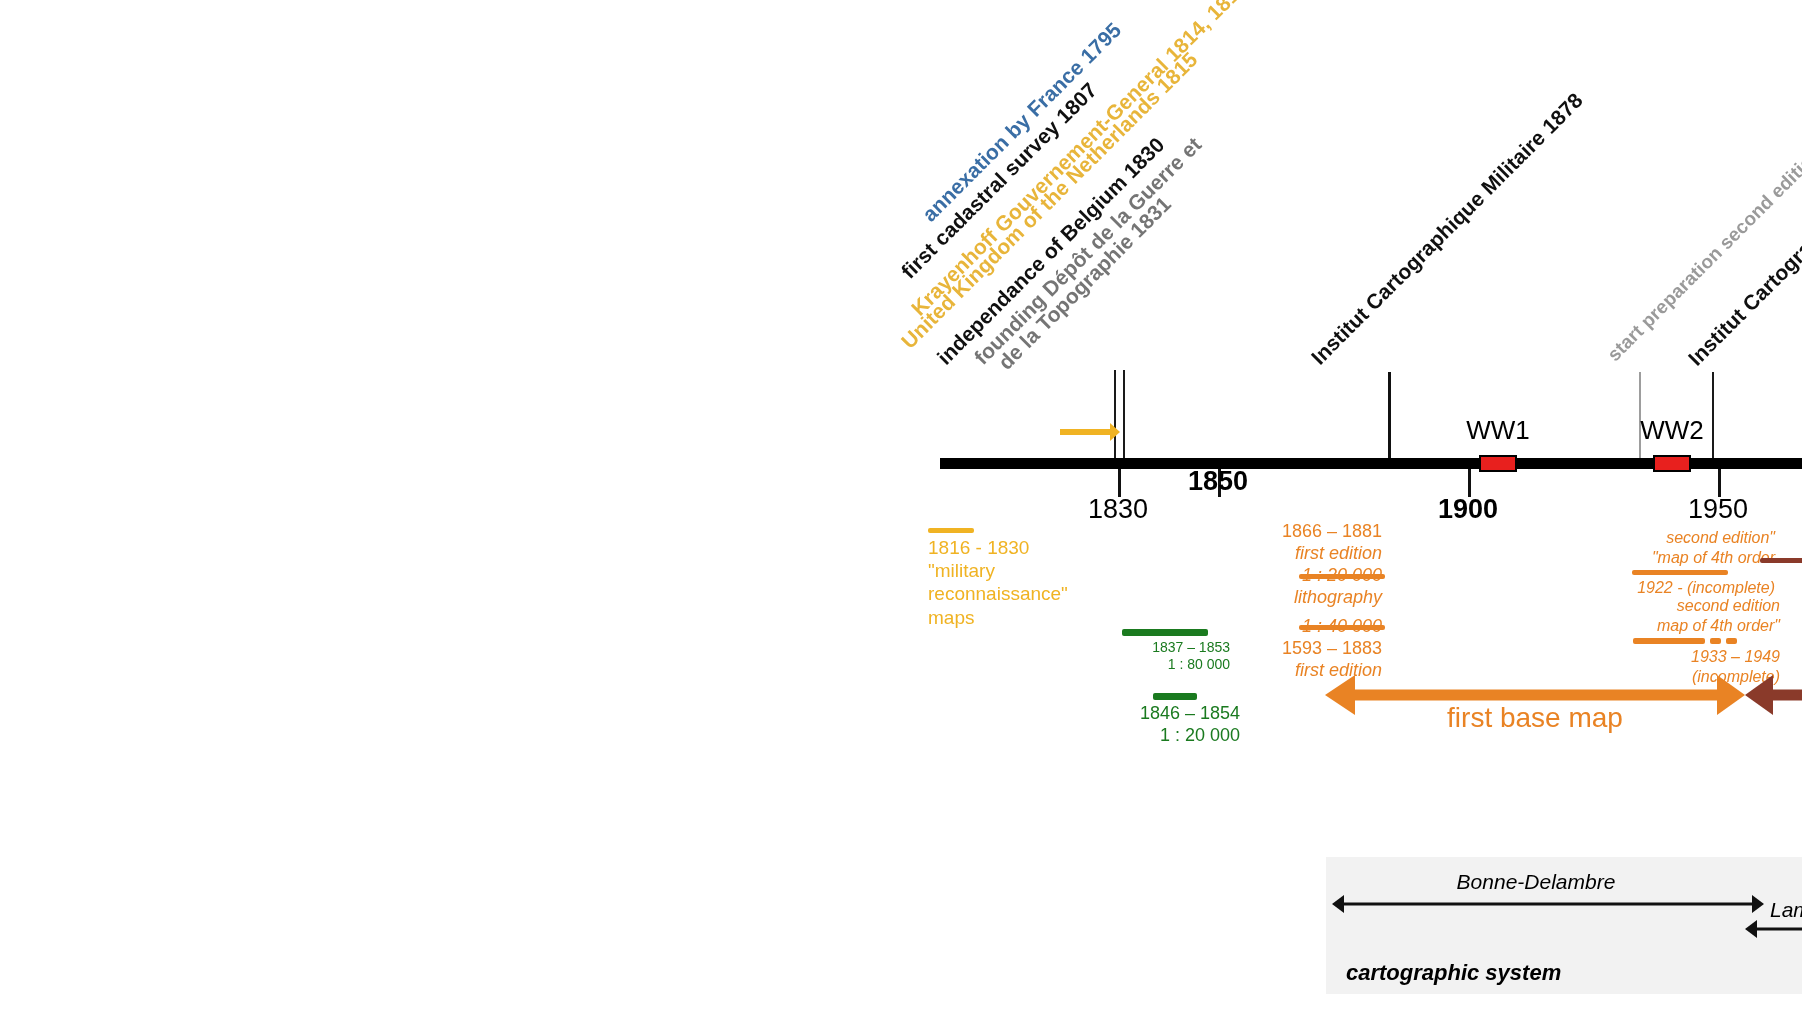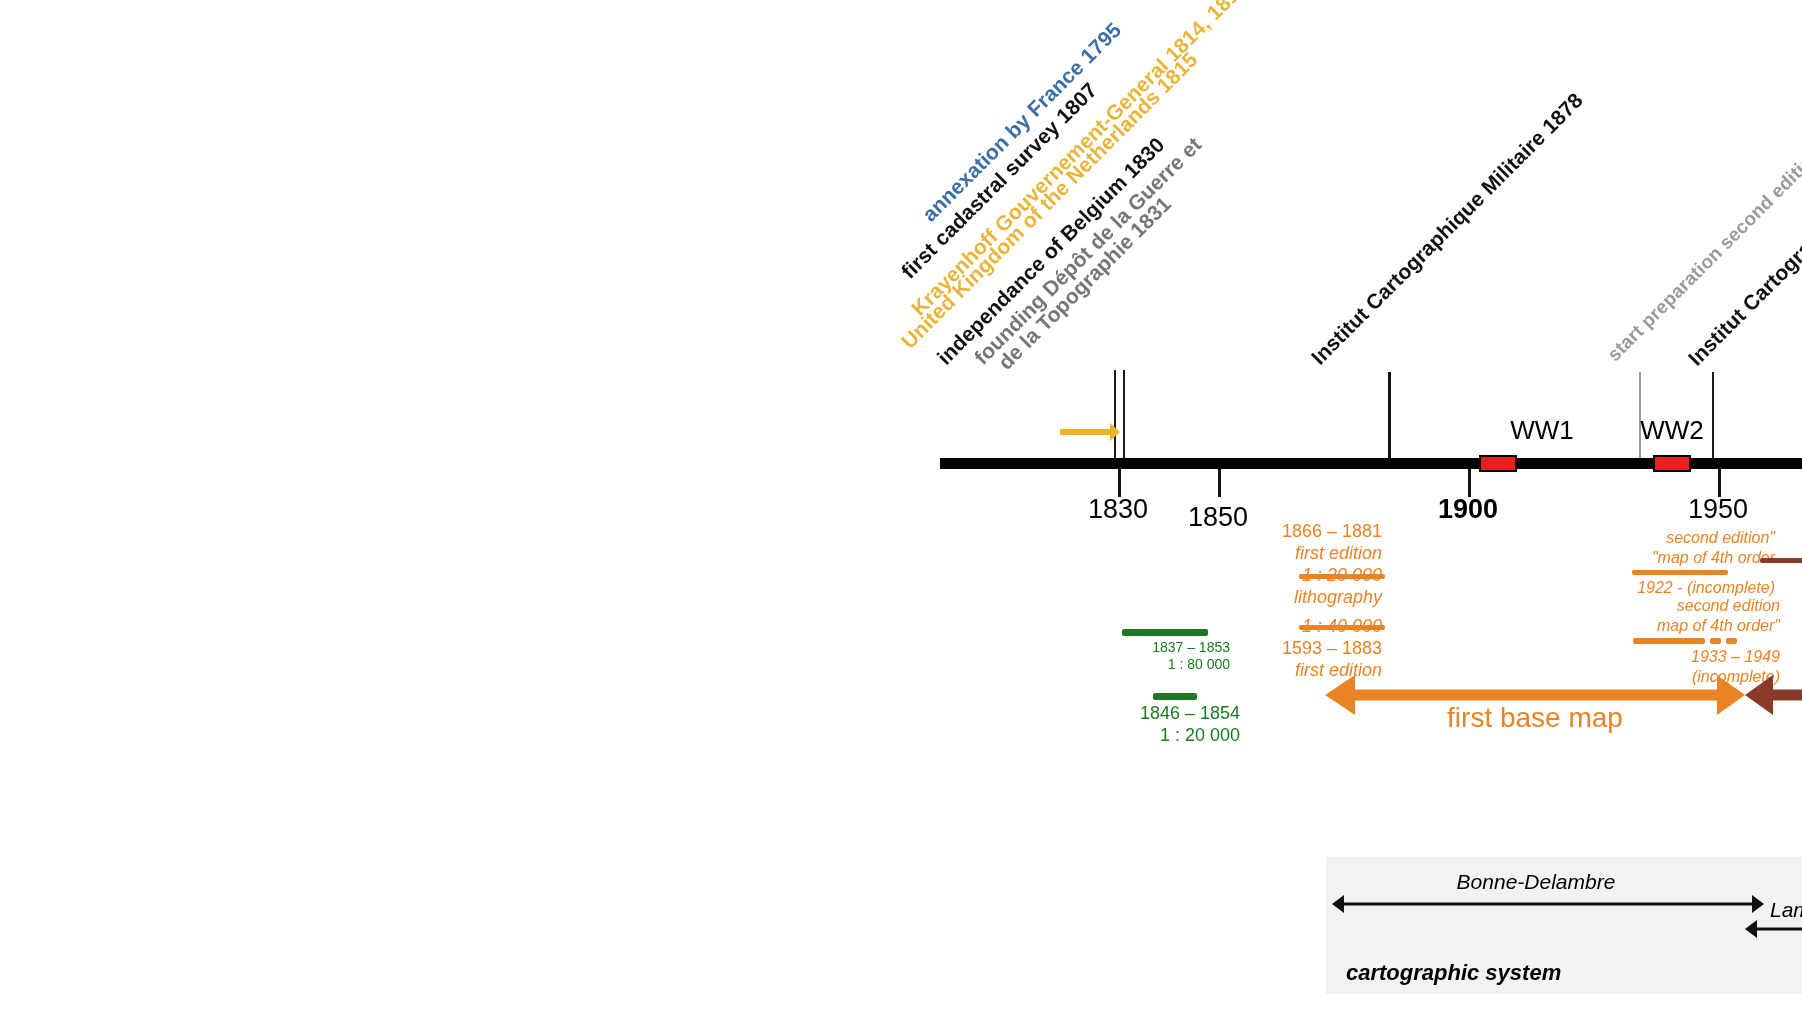--- a/index.html
+++ b/index.html
@@ -185,38 +185,45 @@
   <div class="tick-up gray" style="left:1639px; top:372px; height:93px;"></div>
   <div class="tick-up thin" style="left:1712px; top:372px; height:93px;"></div>
 
   <svg class="yarrow" style="left:1058px; top:420px; width:62px; height:24px;" viewBox="0 0 62 24">
     <line x1="2" y1="12" x2="52" y2="12" stroke="#f0b323" stroke-width="6"></line>
     <polygon points="52,3 62,12 52,21" fill="#f0b323"></polygon>
   </svg>
 
   <div class="axis-bar" style="left:940px; top:458px; width:862px;"></div>
 
-  <div class="ww-label" style="left:1542px; top:415px;">WW1</div>
+  <div class="ww-label" style="left:1498px; top:415px;">WW1</div>
   <div class="ww-box" style="left:1498px; top:455px; width:38px;"></div>
 
   <div class="ww-label" style="left:1672px; top:415px;">WW2</div>
   <div class="ww-box" style="left:1672px; top:455px; width:38px;"></div>
 
   <div class="tick-dn" style="left:1118px; top:469px; height:28px;"></div>
   <div class="yearlbl" style="left:1118px; top:494px;">1830</div>
 
   <div class="tick-dn" style="left:1218px; top:469px; height:28px;"></div>
-  <div class="yearlbl" style="left:1218px; top:502px;">1850</div>
+  <div class="yearlbl" style="left:1218px; top:466px;font-weight:bold;">1850</div>
 
   <div class="tick-dn" style="left:1468px; top:469px; height:28px;"></div>
   <div class="yearlbl bold" style="left:1468px; top:494px;">1900</div>
 
   <div class="tick-dn" style="left:1718px; top:469px; height:28px;"></div>
   <div class="yearlbl" style="left:1718px; top:494px;">1950</div>
 
+  <div class="blk gold" style="left:928px; top:525px; font-size:19px; text-align:left;">
+    <span class="rule gold" style="width:46px; margin-left:0;"></span>
+    <span class="ln">1816 - 1830</span>
+    <span class="ln">"military</span>
+    <span class="ln">reconnaissance"</span>
+    <span class="ln">maps</span>
+  </div>
 
   <div class="blk orange" style="left:1242px; top:521px; width:140px; font-size:18px;">
     <span class="ln">1866 – 1881</span>
     <span class="ln it">first edition</span>
     <span class="ln it"><span class="strike">1 : 20 000</span></span>
     <span class="ln it">lithography</span>
   </div>
 
 
   <div class="blk orange" style="left:1585px; top:528px; width:190px; font-size:16px;">

